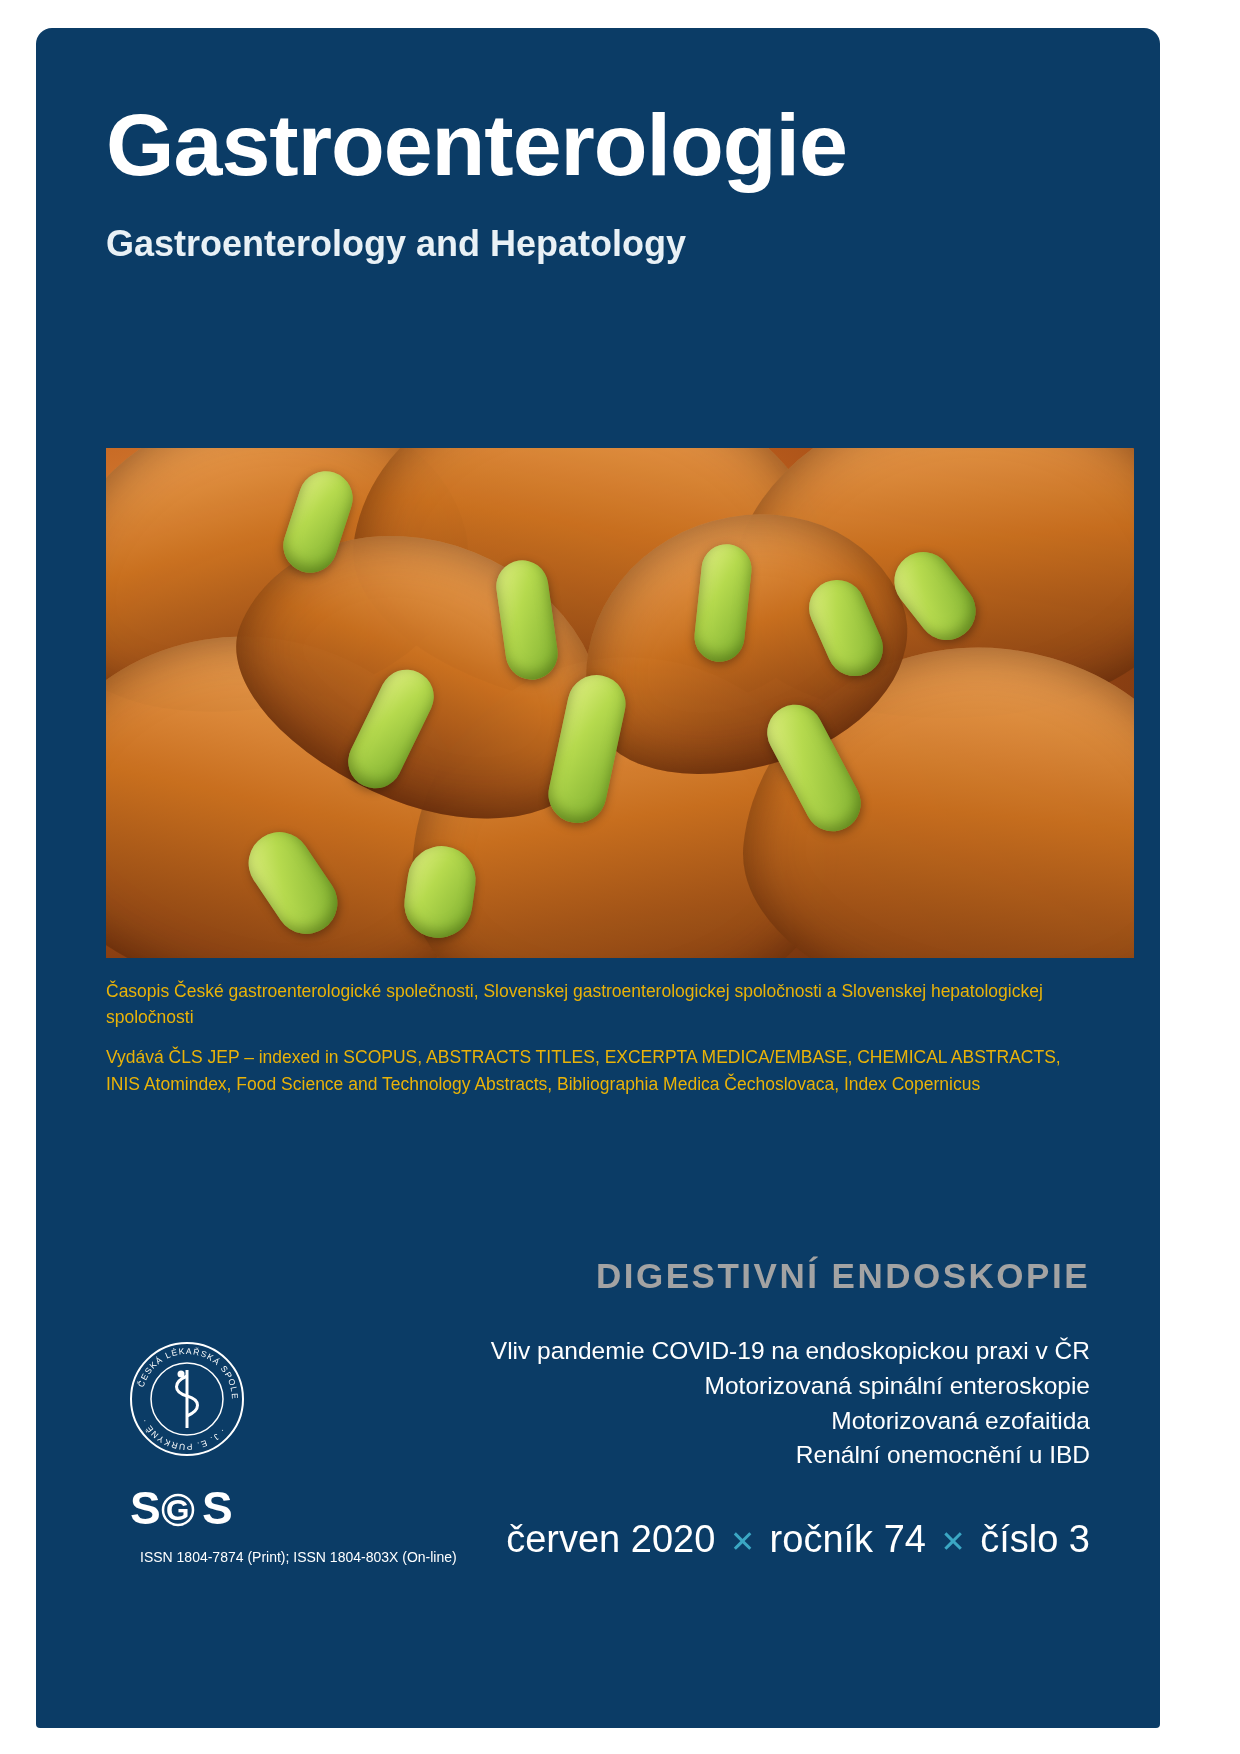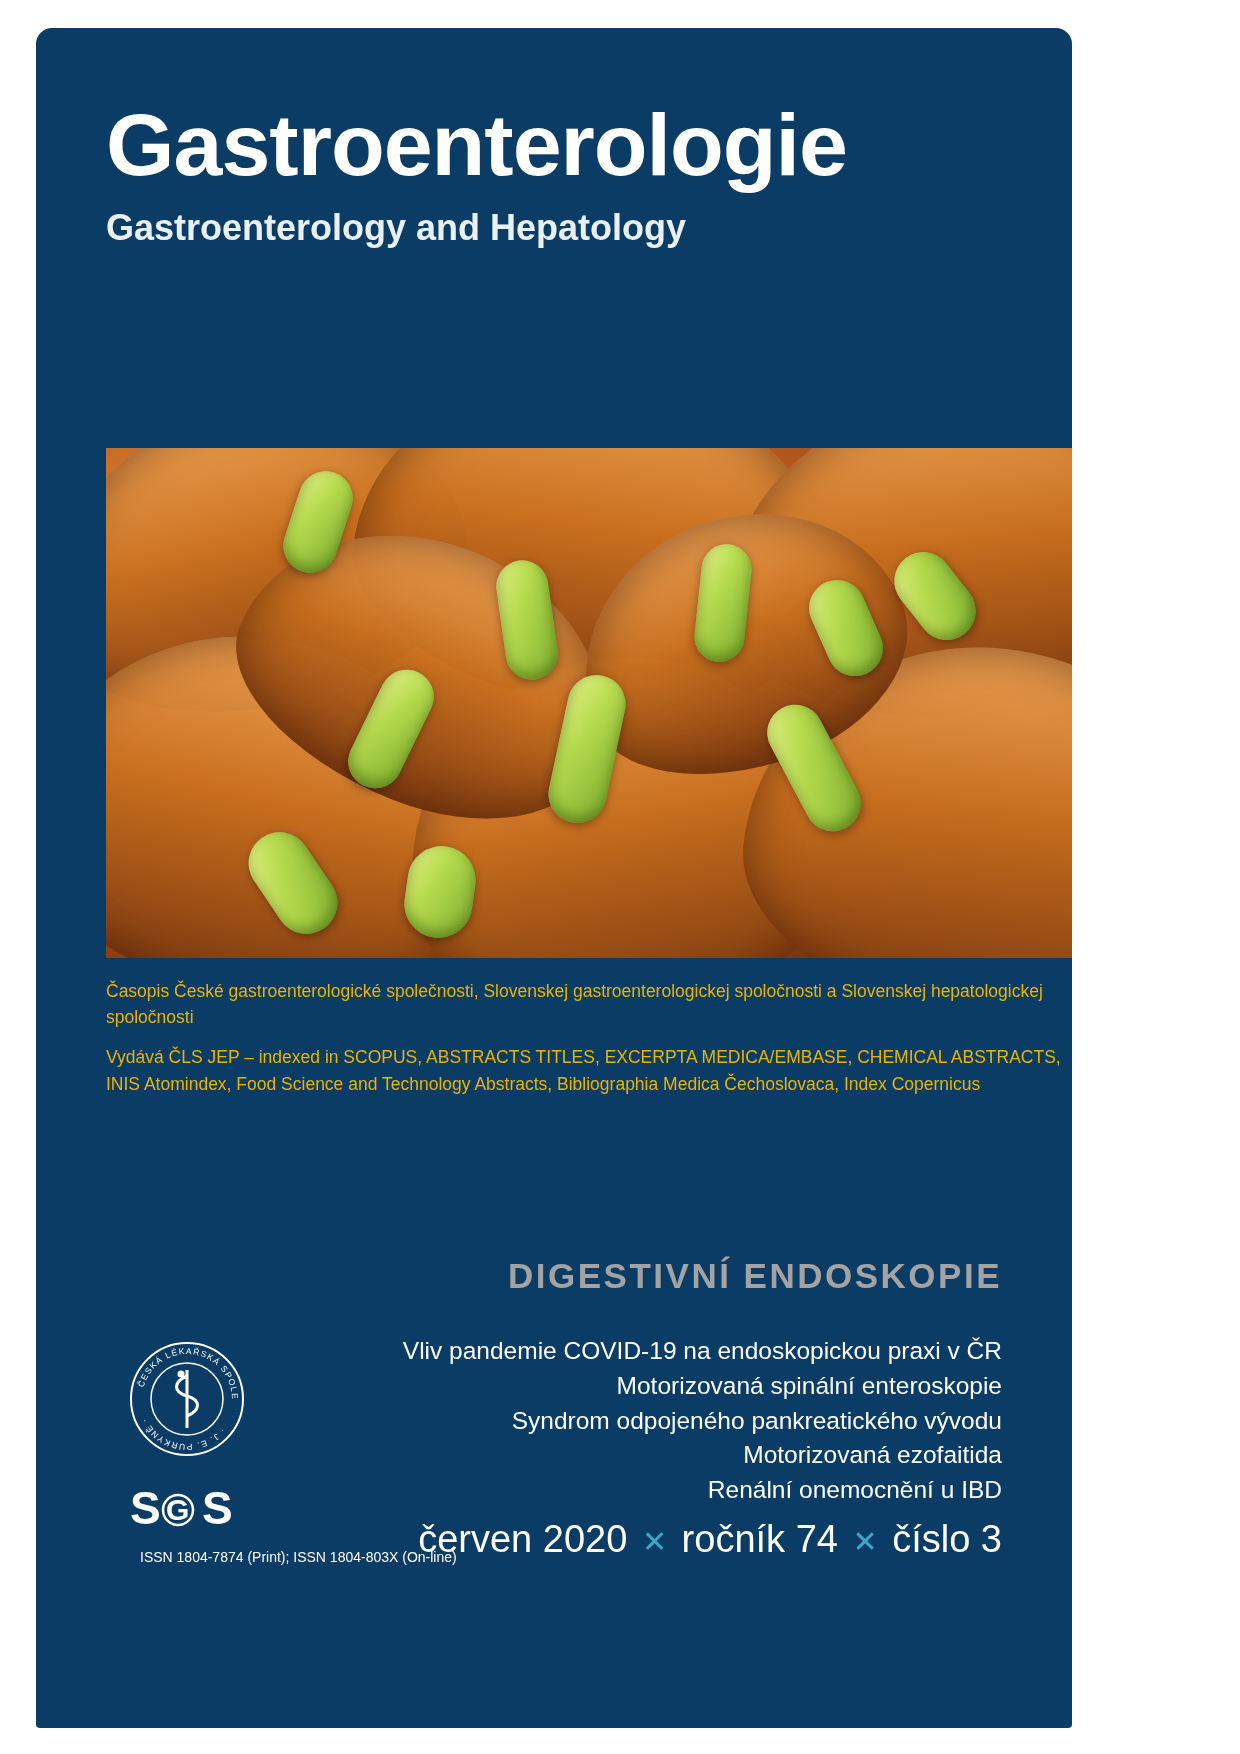--- a/index.html
+++ b/index.html
@@ -10,21 +10,21 @@
   body {
     width: 1240px;
     height: 1754px;
     font-family: "Liberation Sans", sans-serif;
     overflow: hidden;
   }
   .cover {
     position: absolute;
     left: 36px;
     top: 28px;
-    width: 1036px;
+    width: 1124px;
     height: 1700px;
     background: #0b3c66;
     border-radius: 16px 16px 4px 4px;
     overflow: hidden;
   }
   .masthead {
     position: absolute;
     left: 70px;
     top: 72px;
     width: 1020px;
@@ -33,21 +33,21 @@
     color: #ffffff;
     font-size: 88px;
     font-weight: bold;
     line-height: 1.03;
     letter-spacing: -1px;
   }
   .subtitle {
     color: #e9f1f6;
     font-size: 36px;
     font-weight: bold;
-    margin-top: 16px;
+    margin-top: 32px;
     letter-spacing: 0px;
   }
 
   .cover-photo {
     position: absolute;
     left: 70px;
     top: 420px;
     width: 1028px;
     height: 510px;
     background: #7a3d16;
@@ -193,21 +193,20 @@
     <div class="cap-main">Časopis České gastroenterologické společnosti, Slovenskej  gastroenterologickej spoločnosti a Slovenskej  hepatologickej spoločnosti</div>
     <div class="cap-sub">Vydává ČLS JEP – indexed in SCOPUS,  ABSTRACTS TITLES, EXCERPTA MEDICA/EMBASE, CHEMICAL ABSTRACTS,</div>
     <div class="cap-sub" style="margin-top:2px;">INIS Atomindex,  Food Science and Technology Abstracts, Bibliographia Medica Čechoslovaca, Index Copernicus</div>
   </div>
 
   <div class="section-title">DIGESTIVNÍ ENDOSKOPIE</div>
 
   <div class="toc">
     <div>Vliv pandemie COVID-19 na endoskopickou praxi v ČR</div>
     <div>Motorizovaná spinální enteroskopie</div>
-    <div>Syndrom odpojeného pankreatického vývodu</div>
     <div>Motorizovaná ezofaitida</div>
     <div>Renální onemocnění u IBD</div>
   </div>
 
   <div class="logo-cls">
     <svg viewBox="0 0 118 118" width="118" height="118" aria-hidden="true">
       <defs>
         <path id="ringTop" d="M 14,59 A 45,45 0 0 1 104,59"></path>
         <path id="ringBot" d="M 104,59 A 45,45 0 0 1 14,59"></path>
       </defs>

